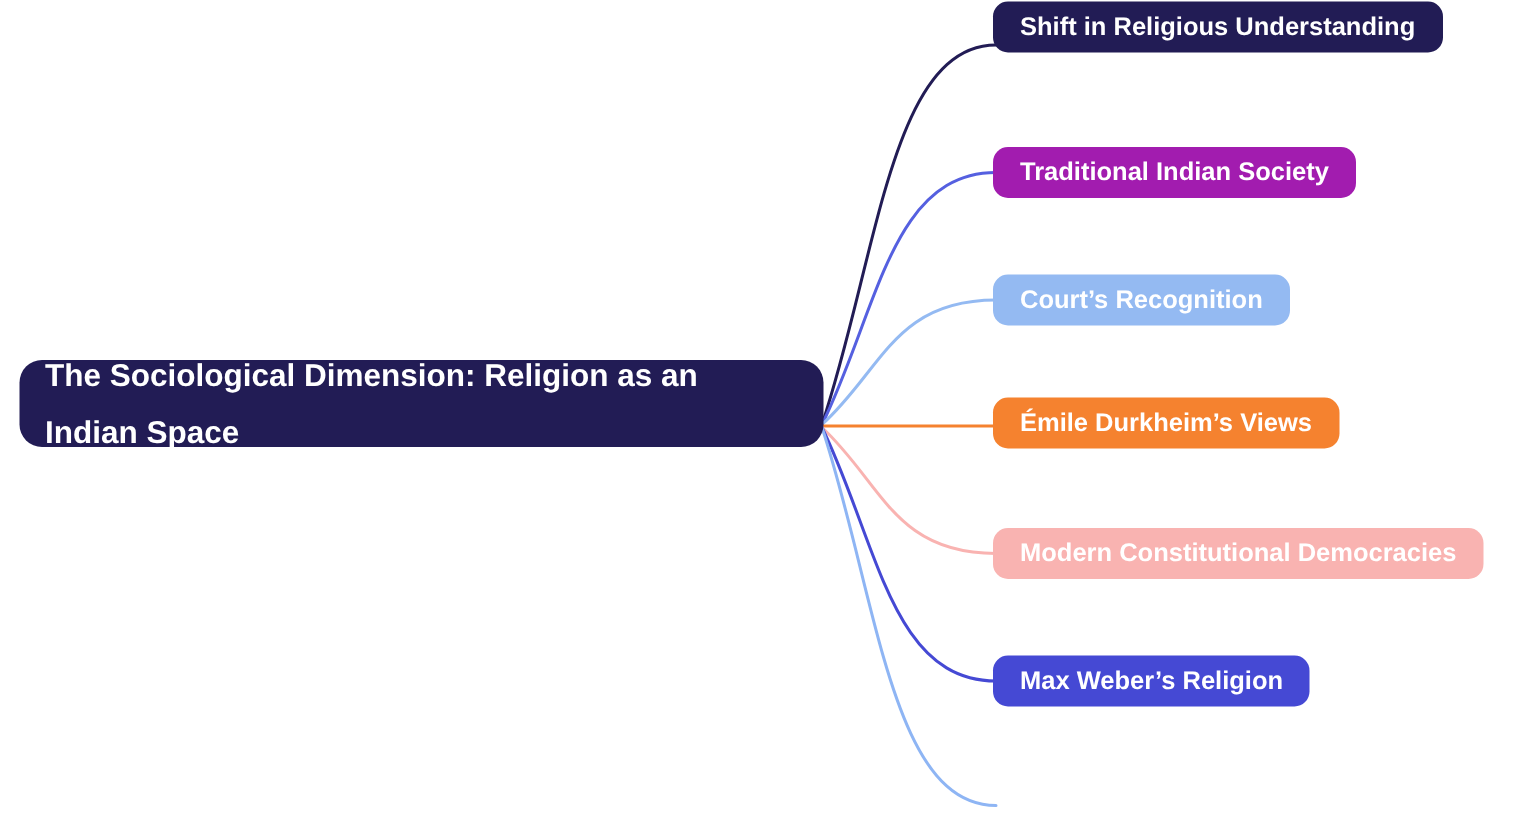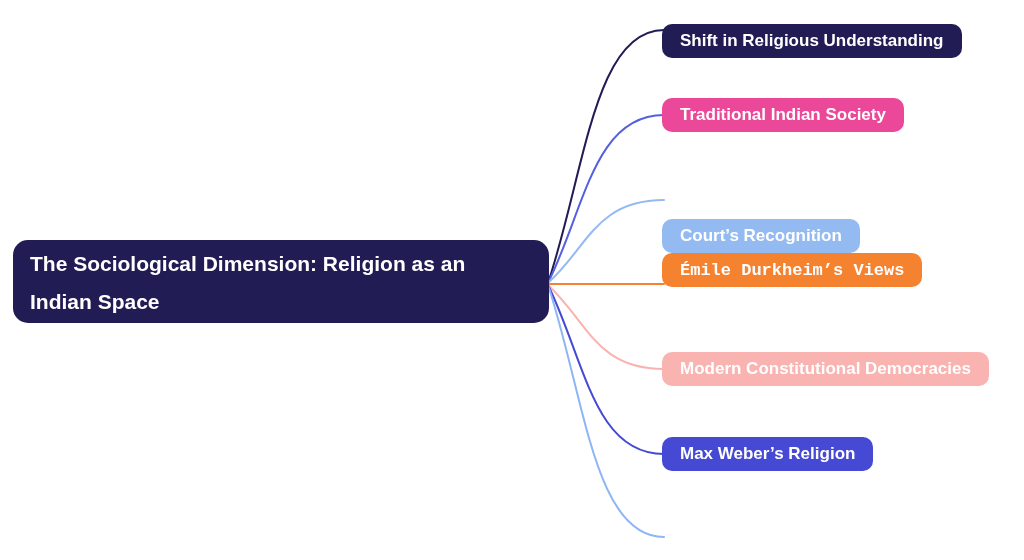--- a/index.html
+++ b/index.html
@@ -8,21 +8,21 @@
     width:1024px;height:560px;
     background:#ffffff;
     font-family:"Liberation Sans", sans-serif;
     overflow:hidden;
   }
   svg.edges{position:absolute;left:0;top:0;z-index:0;}
   svg.edges path{fill:none;stroke-width:2;stroke-linecap:round;}
 
   .root-node{
     position:absolute;left:13px;top:240px;
-    width:536px;height:83px;
+    width:536px;height:58px;
     border-radius:15px;
     box-sizing:border-box;
     padding:2px 8px 0 17px;
     display:flex;flex-direction:column;justify-content:center;
     z-index:1;
   }
   .root-node .line{
     color:#ffffff;font-weight:bold;font-size:21px;line-height:38px;
     white-space:nowrap;
   }
@@ -31,24 +31,24 @@
     position:absolute;left:662px;height:34px;
     border-radius:10px;
     display:flex;align-items:center;
     padding:0 18px;
     white-space:nowrap;
     z-index:1;
   }
   .branch-node .label{
     color:#ffffff;font-weight:bold;font-size:17px;
   }
-  .b1{top:24px;text-align:right;}
+  .b1{top:1px;text-align:right;}
   .b2{top:98px;}
   .b3{top:183px;}
-  .b4{top:253px;font-family:Liberation Mono, monospace;}
+  .b4{top:265px;}
   .b5{top:352px;}
   .b6{top:437px;}
   .b7{top:520px;}
 </style>
 </head>
 <body>
 
 <div class="canvas">
 
   <svg class="edges" width="1024" height="560" viewBox="0 0 1024 560">
@@ -63,25 +63,25 @@
 
   <div class="root-node" style="background: rgb(34, 28, 85);">
     <span class="line">The Sociological Dimension: Religion as an</span>
     <span class="line">Indian Space</span>
   </div>
 
   <div class="branch-node b1" style="background: rgb(34, 28, 85);">
     <span class="label">Shift in Religious Understanding</span>
   </div>
 
-  <div class="branch-node b2" style="background: #ec4899;">
+  <div class="branch-node b2" style="background: #a21caf;">
     <span class="label">Traditional Indian Society</span>
   </div>
 
-  <div class="branch-node b3" style="background: rgb(148, 186, 242); margin-top: 36px;">
+  <div class="branch-node b3" style="background: rgb(148, 186, 242);">
     <span class="label">Court’s Recognition</span>
   </div>
 
   <div class="branch-node b4" style="background: rgb(245, 130, 47);">
     <span class="label">Émile Durkheim’s Views</span>
   </div>
 
   <div class="branch-node b5" style="background: rgb(249, 179, 177);">
     <span class="label">Modern Constitutional Democracies</span>
   </div>

